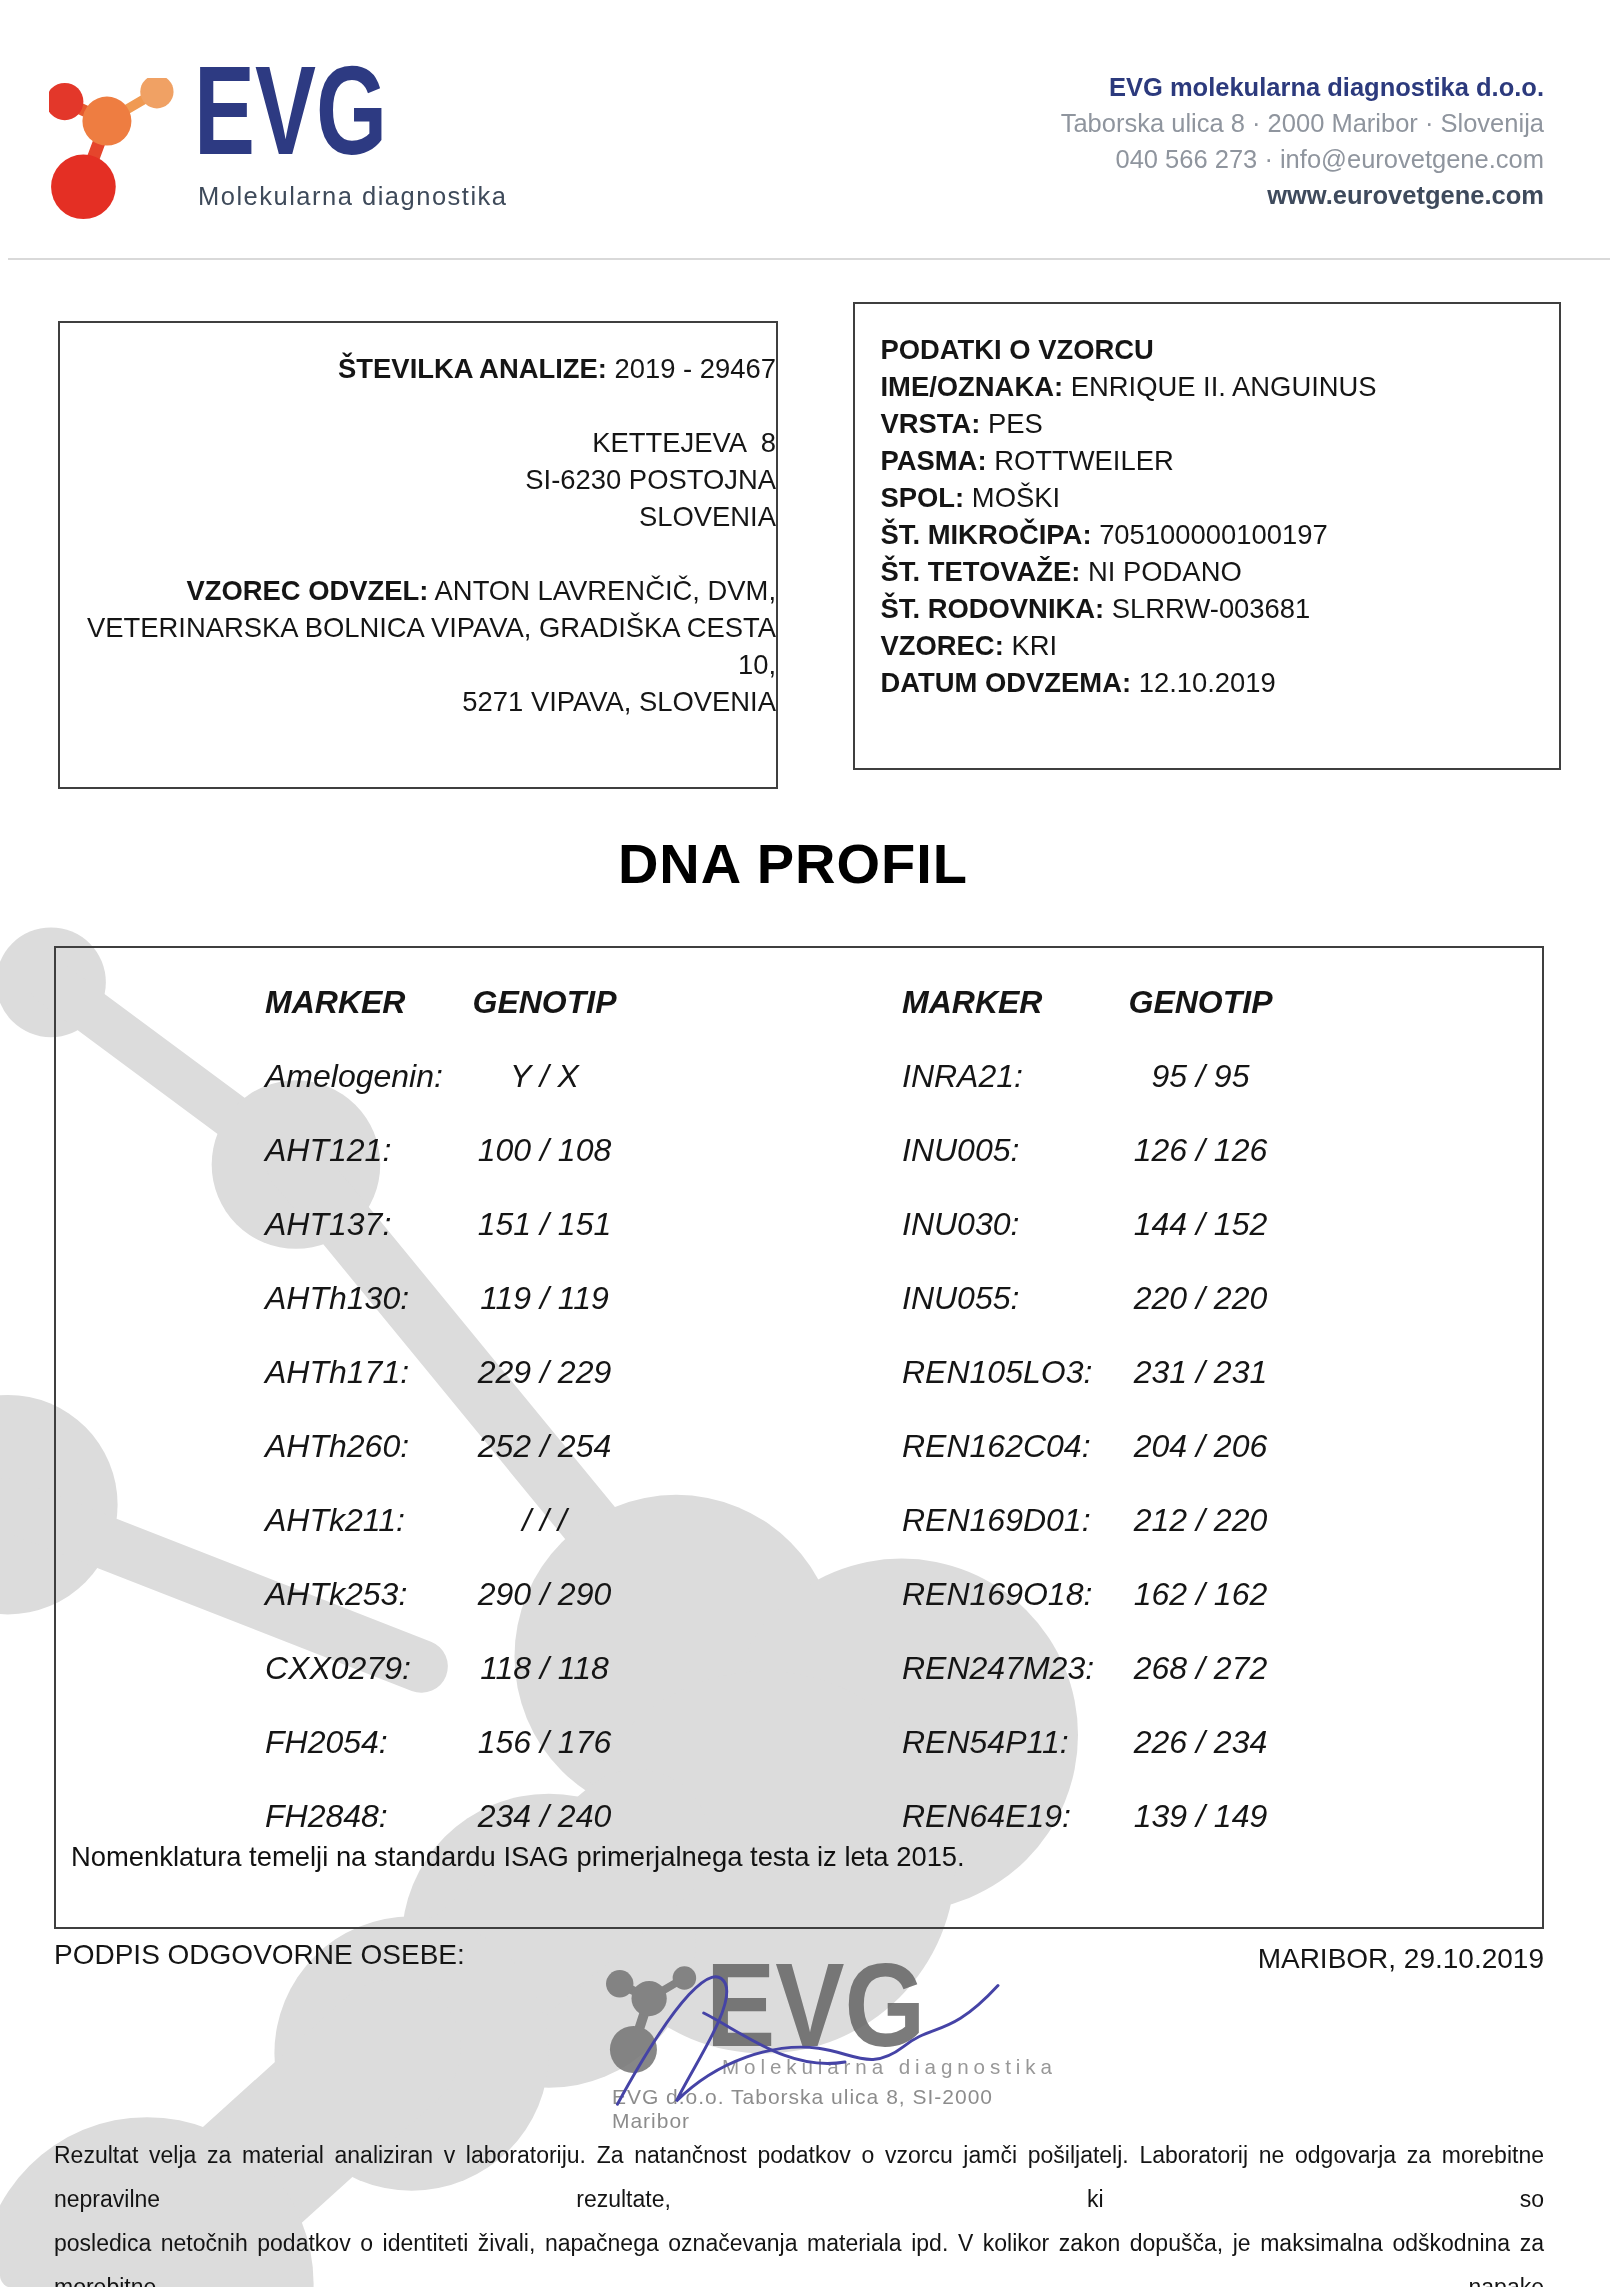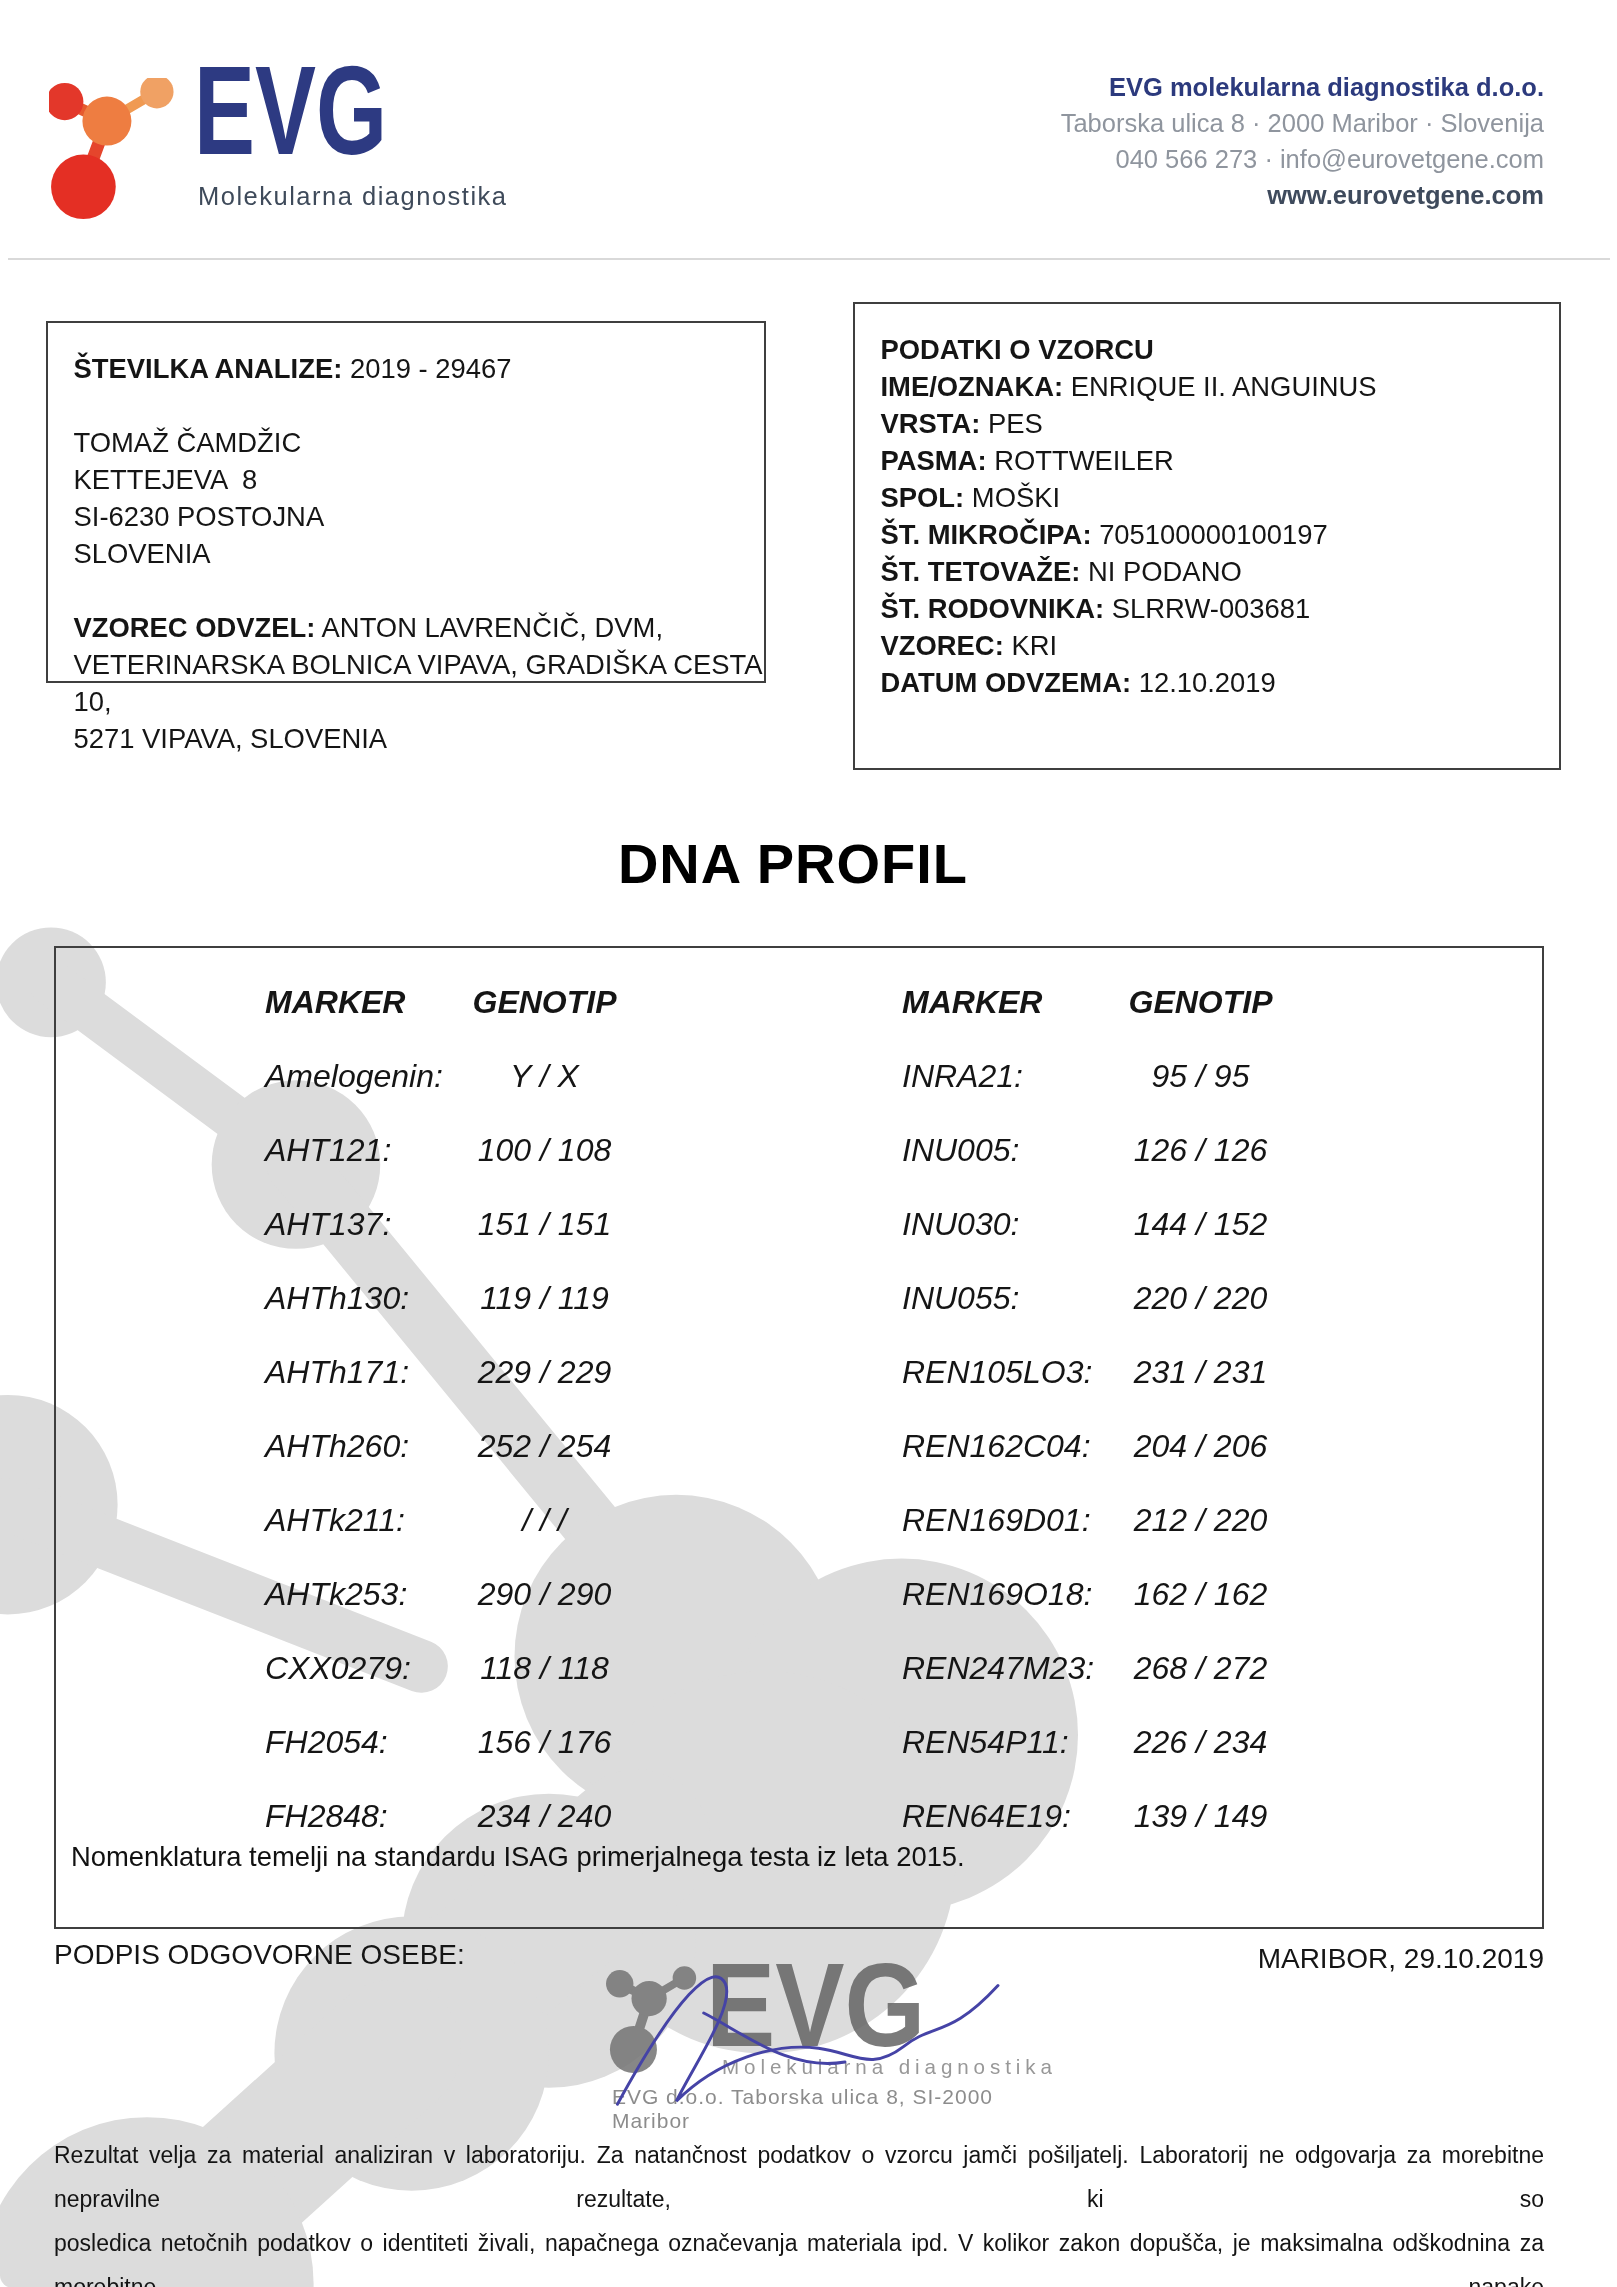--- a/index.html
+++ b/index.html
@@ -17,21 +17,21 @@
   .company{left:686px;top:69px;width:858px;text-align:right;line-height:36px;font-size:25.5px;}
   .company .c1{color:#2c3a7d;font-weight:700;}
   .company .c2,.company .c3{color:#8f959e;}
   .company .c4{color:#3e4a5c;font-weight:700;}
   .rule{left:7.8px;top:258px;width:1602px;height:2px;background:#d9d9d9;}
 
   
   .box{border:2px solid #3f3f3f;background:transparent;font-size:27.4px;line-height:37px;}
   .box .line{white-space:pre-wrap;}
   .box .blank{height:37px;}
-  .box-left{left:46px;top:321px;width:720px;height:362px;padding:27.4px 0 0 25.5px;box-sizing:border-box;}
+  .box-left{left:58px;top:321px;width:720px;height:468px;padding:27.4px 0 0 25.5px;box-sizing:border-box;text-align:right;}
   .box-right{left:853px;top:302px;width:708px;height:468px;padding:27.4px 0 0 25.5px;box-sizing:border-box;}
   b{font-weight:700;}
 
   
   .doc-title{left:48px;top:831px;width:1490px;text-align:center;font-size:56px;font-weight:700;letter-spacing:1px;color:#000;}
 
   
   .table-box{left:54px;top:946px;width:1490px;height:983px;border:2px solid #3f3f3f;box-sizing:border-box;}
   .tcol{position:absolute;top:965px;}
   .tcol-left{left:265px;width:402px;}
@@ -99,21 +99,20 @@
     <div class="c2">Taborska ulica 8  ·  2000 Maribor  ·  Slovenija</div>
     <div class="c3">040 566 273  ·  info@eurovetgene.com</div>
     <div class="c4">www.eurovetgene.com</div>
   </div>
 
   <div class="abs z1 rule"></div>
 
   <section class="abs z1 box box-left">
     <div class="line"><b>ŠTEVILKA ANALIZE:</b> <span>2019 - 29467</span></div>
     <div class="line blank"></div>
-    <div class="line">TOMAŽ ČAMDŽIC</div>
     <div class="line">KETTEJEVA  8</div>
     <div class="line">SI-6230 POSTOJNA</div>
     <div class="line">SLOVENIA</div>
     <div class="line blank"></div>
     <div class="line"><b>VZOREC ODVZEL:</b> <span>ANTON LAVRENČIČ, DVM,</span></div>
     <div class="line">VETERINARSKA BOLNICA VIPAVA, GRADIŠKA CESTA 10,</div>
     <div class="line">5271 VIPAVA, SLOVENIA</div>
   </section>
 
   <section class="abs z1 box box-right">

